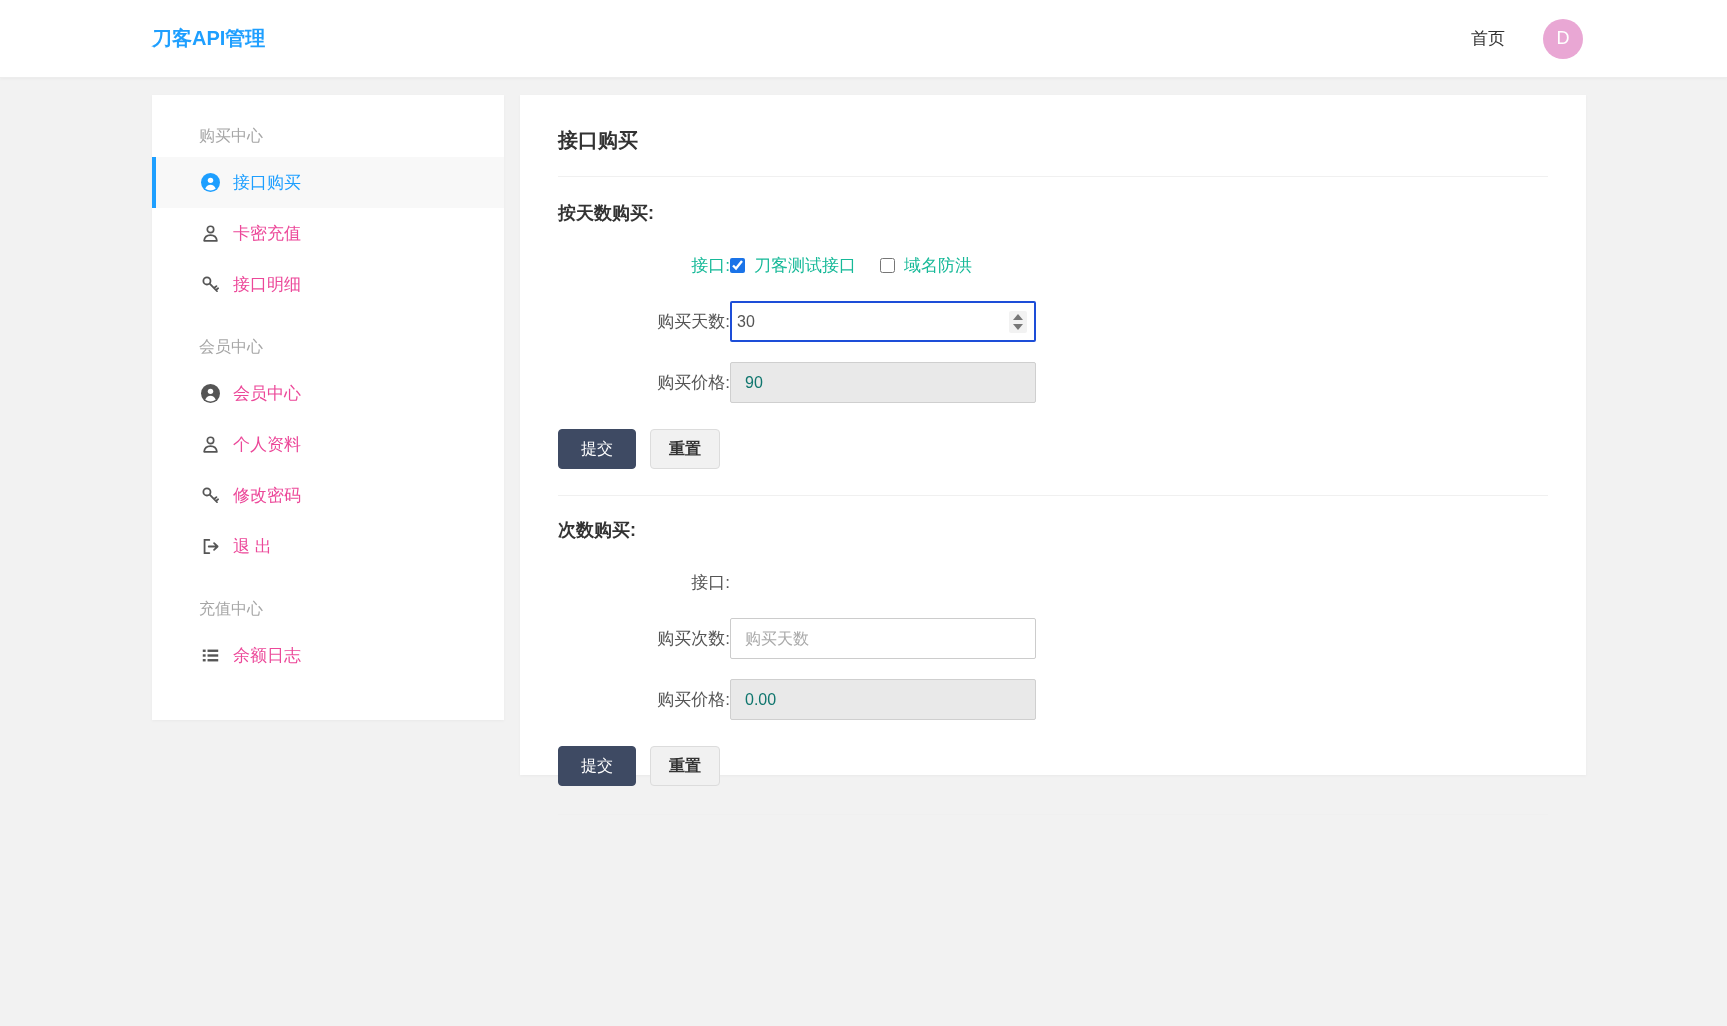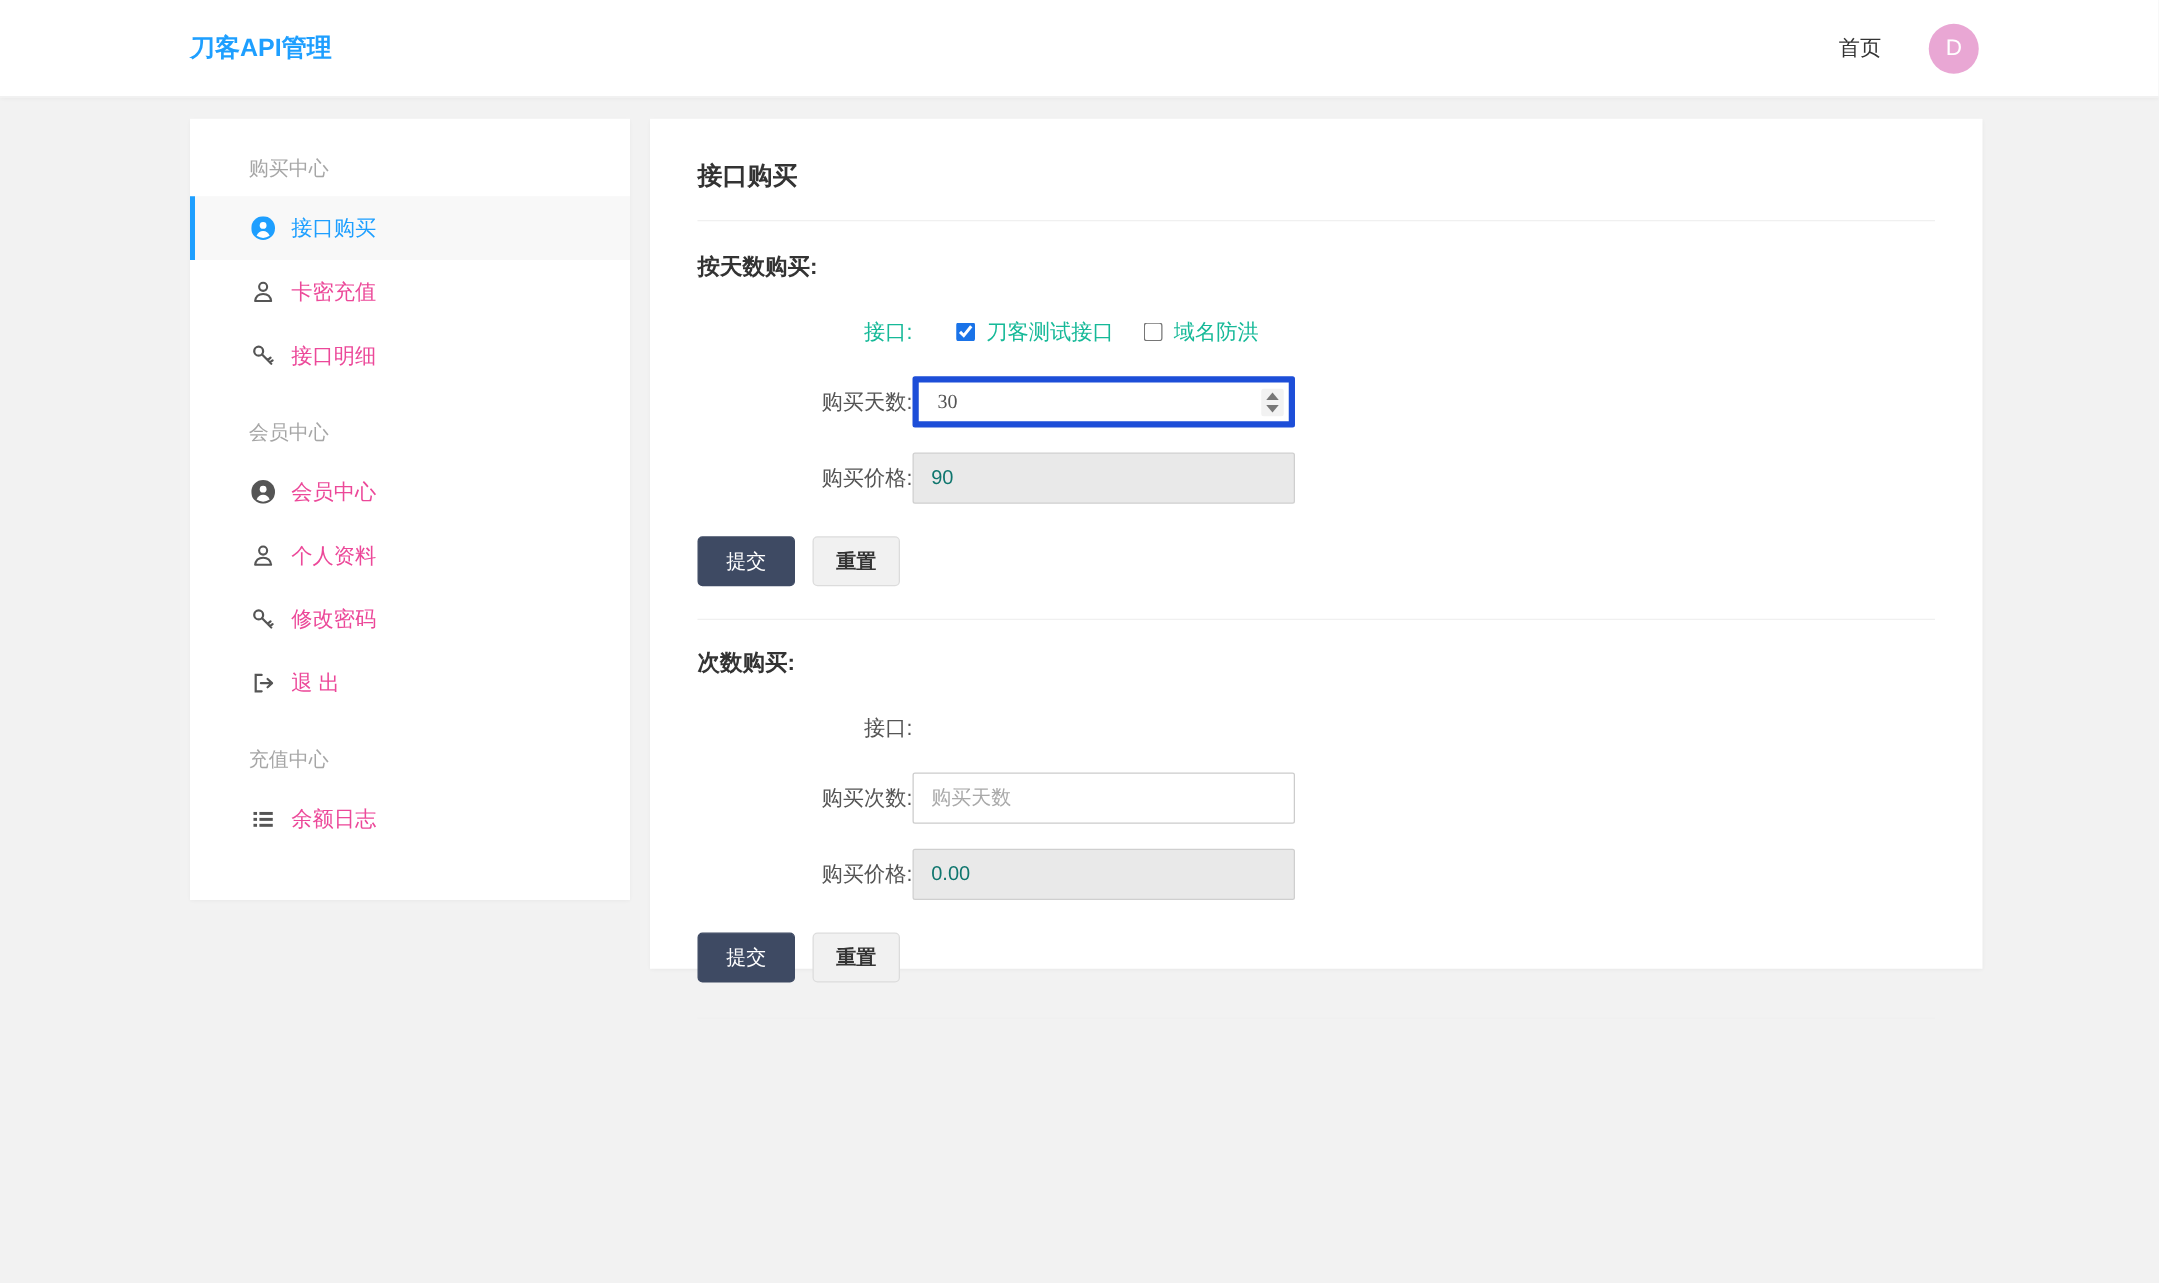--- a/index.html
+++ b/index.html
@@ -67,38 +67,38 @@
   .divider { border-top: 1px solid #f0f0f0; margin: 22px 0 24px 0; }
   .section-heading { font-size: 18px; font-weight: bold; color: #333; margin: 4px 0 24px 0; }
 
   .form-row { display: flex; align-items: center; margin-bottom: 20px; min-height: 32px; }
   .form-label {
     width: 172px; text-align: right; font-size: 17px; color: #555;
     flex: none; 
   }
   .form-label.green { color: #16b998; }
 
-  .checks { display: flex; align-items: center; gap: 14px; margin-left: 35px; }
+  .checks { display: flex; align-items: center; gap: 14px; }
   .check-group { display: flex; align-items: center; gap: 9px; margin-right: 10px; cursor: pointer; }
   .check-group input[type="checkbox"] {
     width: 15px; height: 15px; accent-color: #1a73e8; cursor: pointer;
   }
   .check-label { color: #16b998; font-size: 17px; }
 
   .input-wrap { position: relative; width: 306px; }
   .text-input {
     width: 306px; height: 41px;
     border: 1px solid #ccc; border-radius: 2px;
     padding: 0 30px 0 14px;
     font-size: 16px; color: #555;
     font-family: "Liberation Sans", "DejaVu Sans", sans-serif;
     background: #fff; outline: none;
   }
   .text-input.focused {
-    border: 5px solid #1d4ed8; padding-left: 15px; font-family: Liberation Serif, serif;
+    border: 2px solid #1d4ed8; padding-left: 5px;
   }
   .text-input.disabled {
     background: #e9e9e9; border: 1px solid #cfcfcf; color: #0f766e;
   }
   .text-input::placeholder { color: #a9a9a9; }
   .spinner {
     position: absolute; right: 9px; top: 50%; transform: translateY(-50%);
     display: flex; flex-direction: column; gap: 4px; align-items: center;
     padding: 3px 4px; background: #f2f2f2; border-radius: 2px; cursor: pointer;
   }

